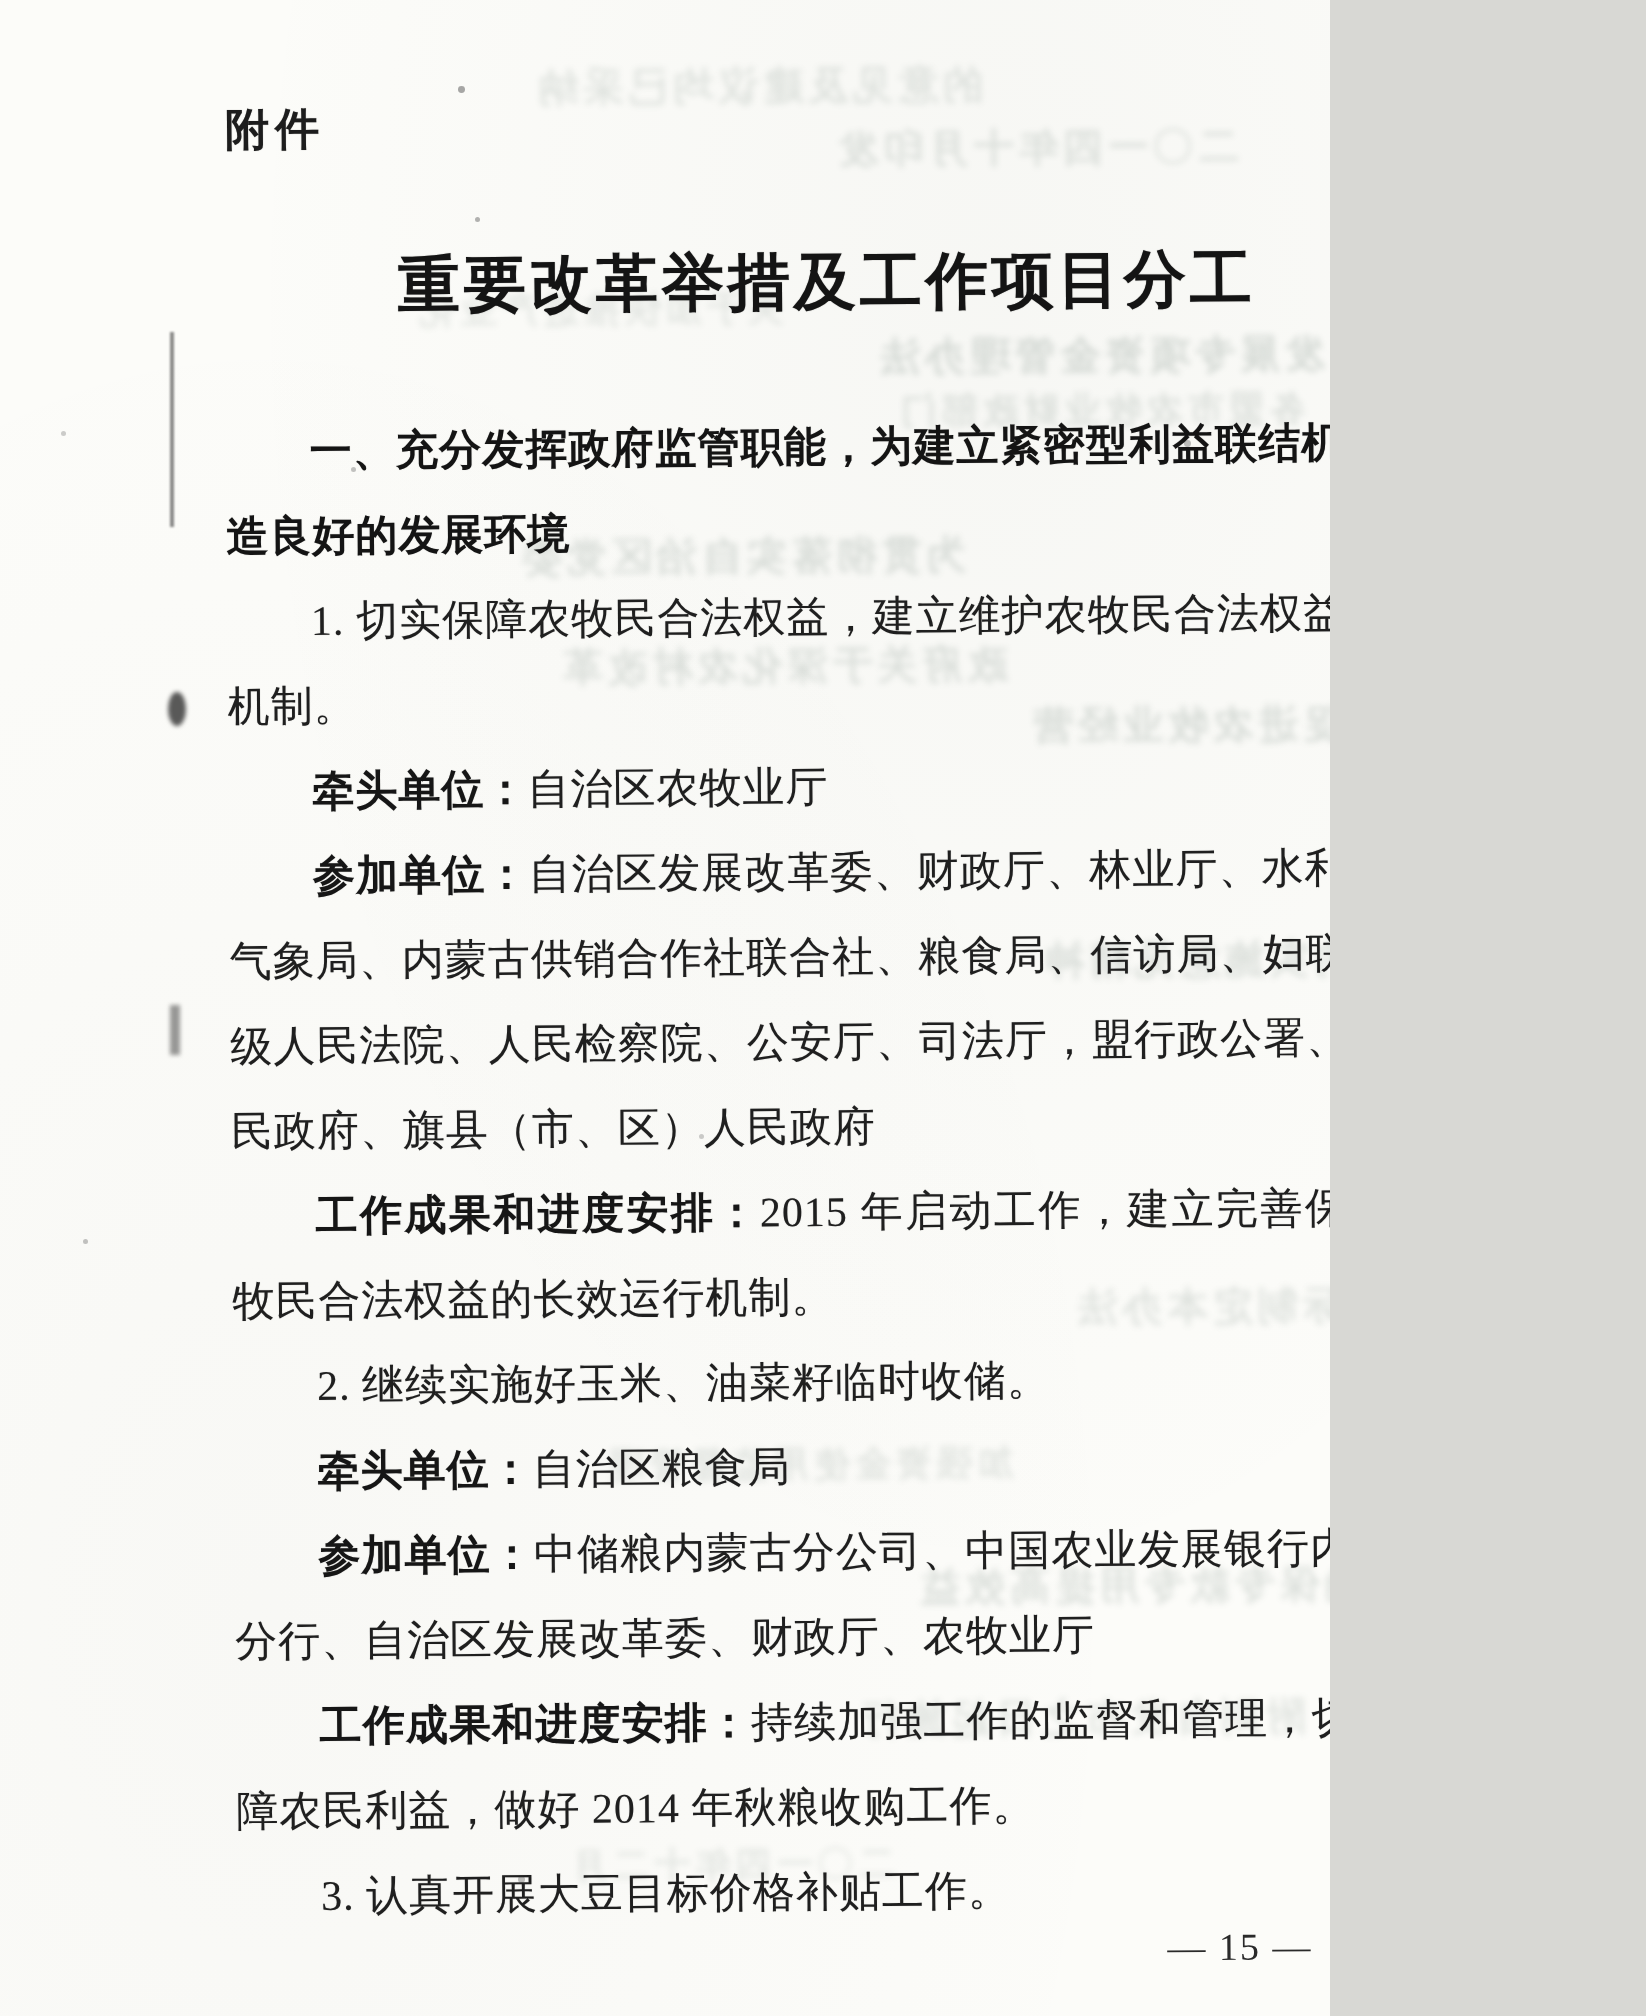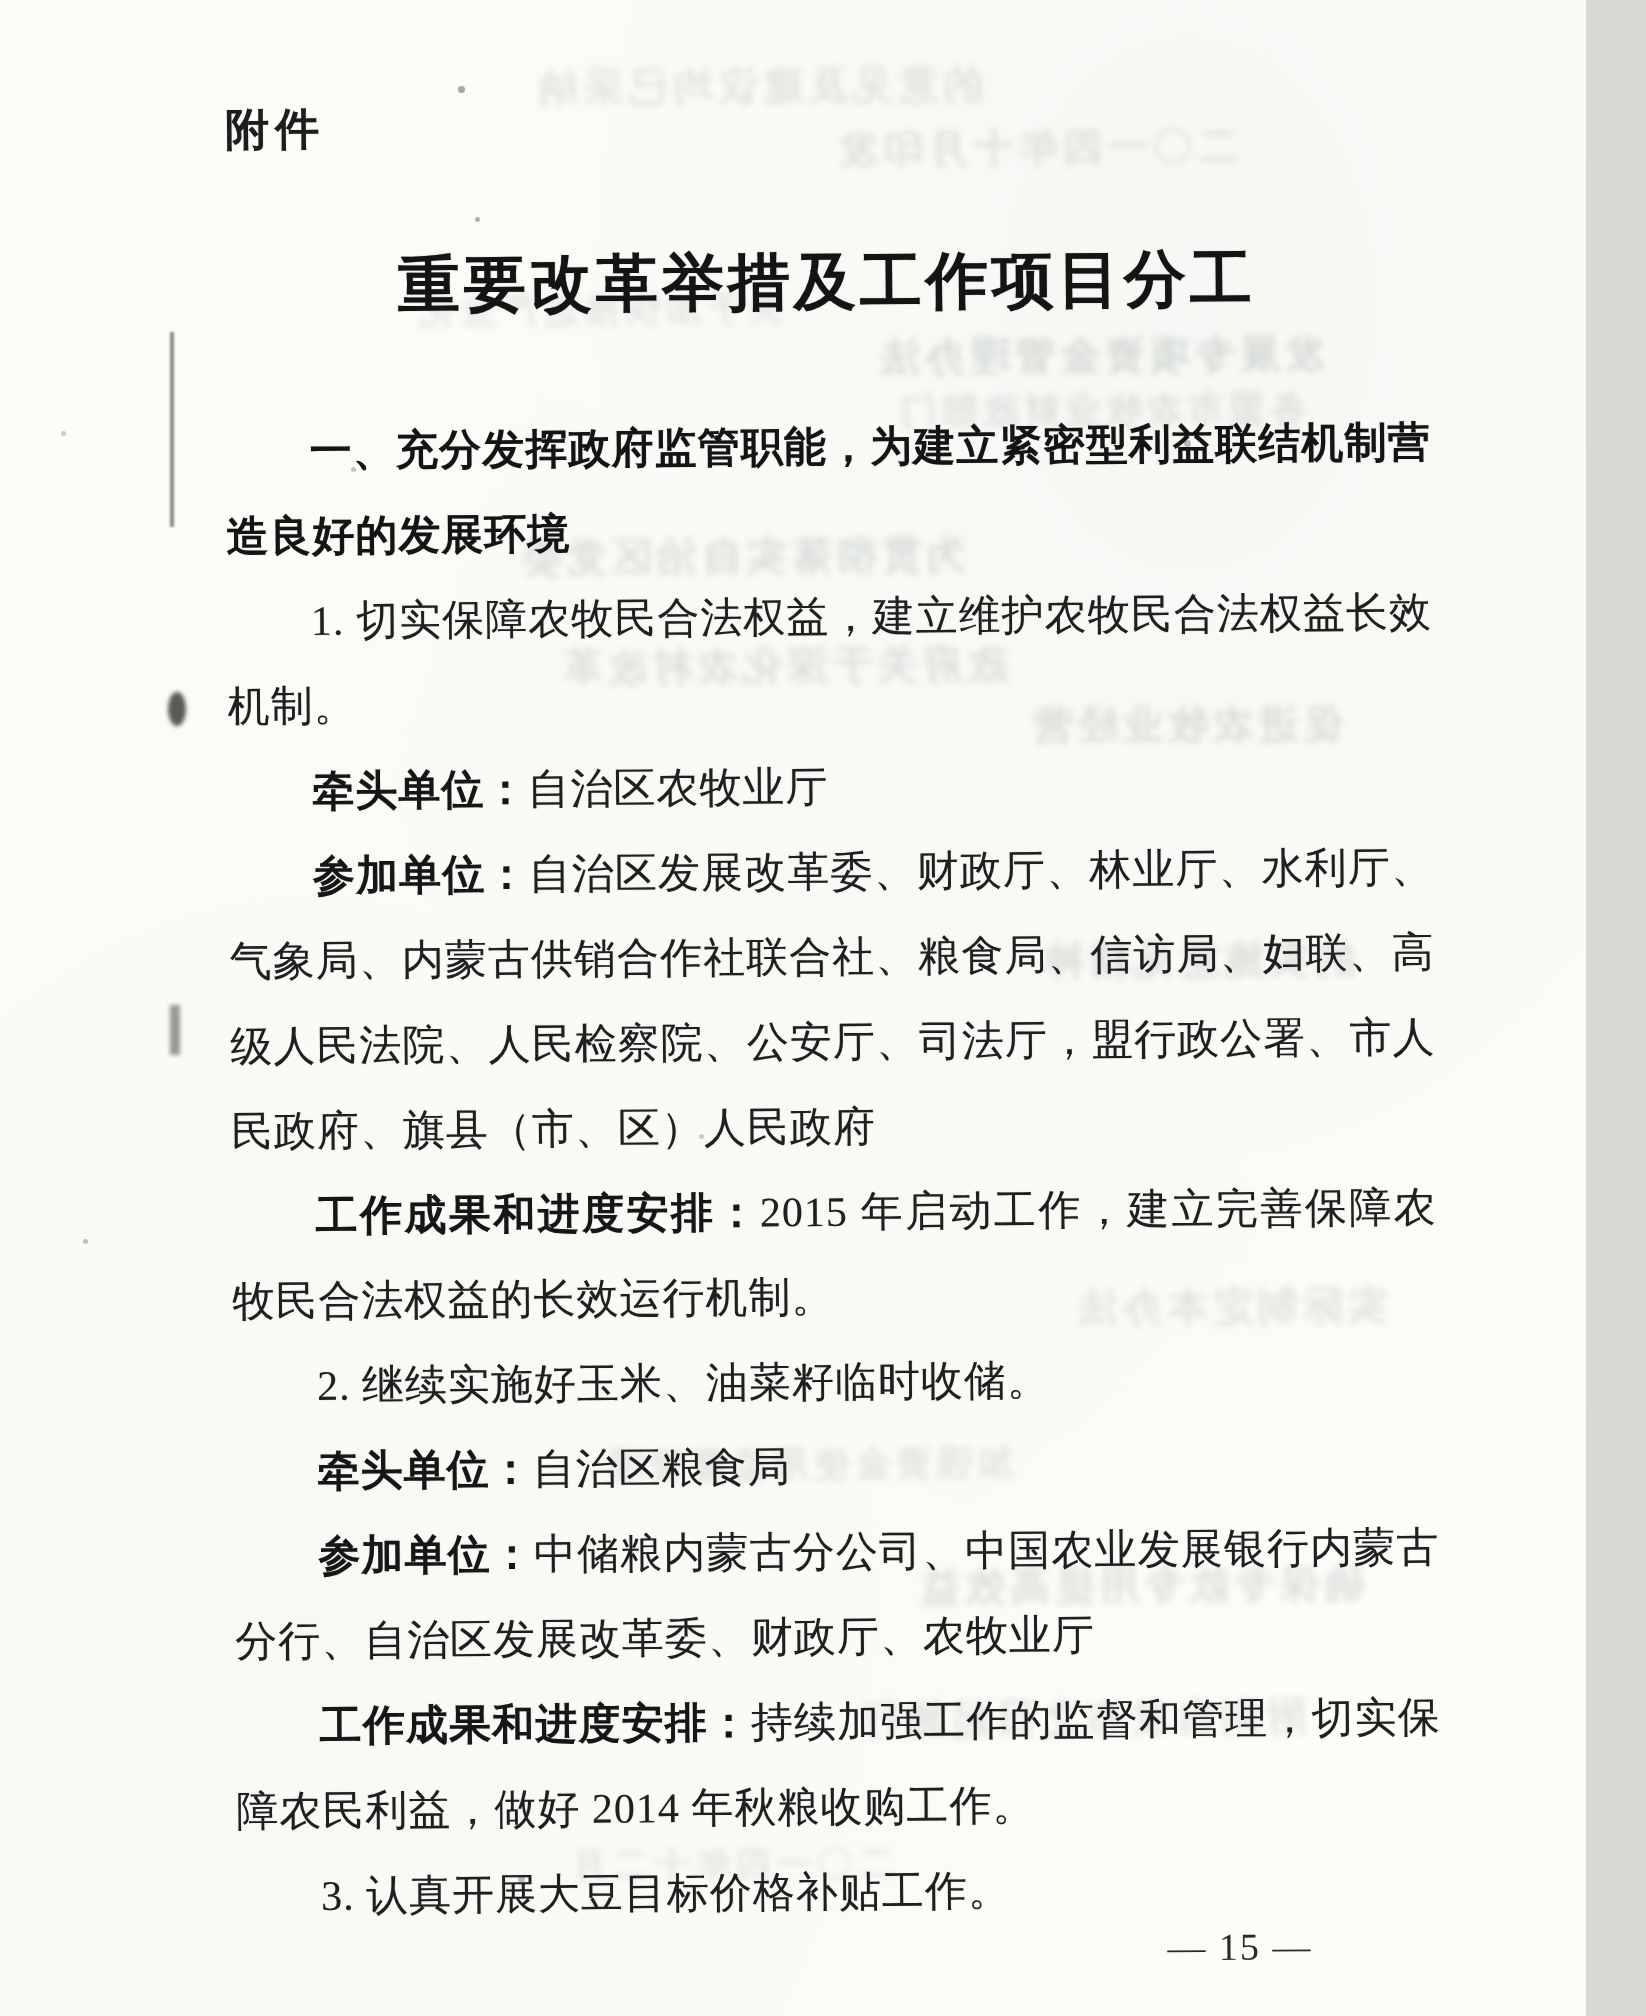--- a/index.html
+++ b/index.html
@@ -1,18 +1,18 @@
 <!DOCTYPE html>
 <html><head>
 <meta charset="utf-8">
 <style>
   html, body { margin: 0; padding: 0; background: #d8d8d4; }
   .sheet {
     position: relative;
-    width: 1586px;
+    width: 1330px;
     height: 2016px;
     background: #fcfcf9;
     background-image:
       radial-gradient(ellipse at 75% 15%, rgba(80,90,85,0.03), transparent 55%),
       radial-gradient(ellipse at 20% 80%, rgba(80,80,80,0.025), transparent 60%);
     overflow: hidden;
     font-family: "Liberation Serif", "DejaVu Serif", serif;
   }
   .tilt {
     position: absolute;

